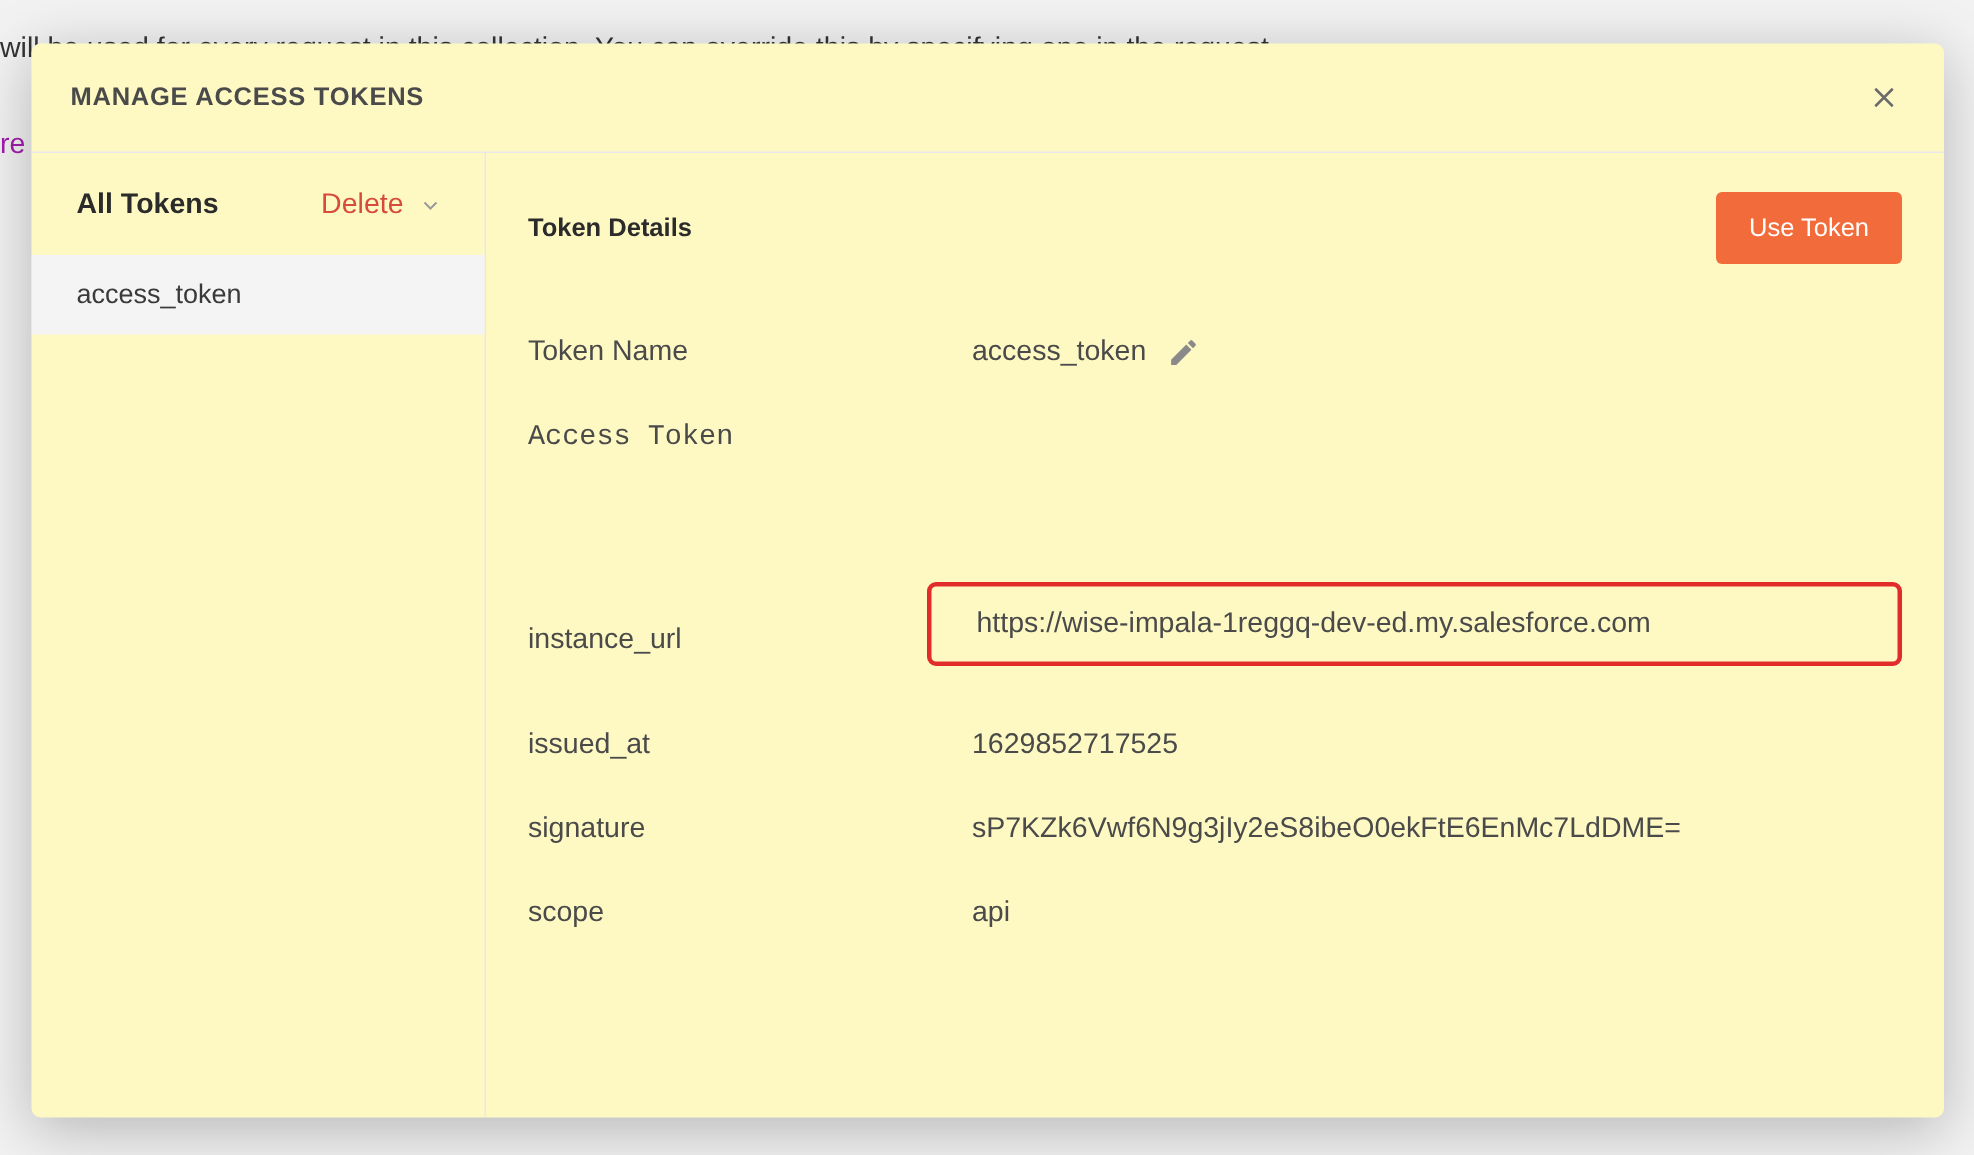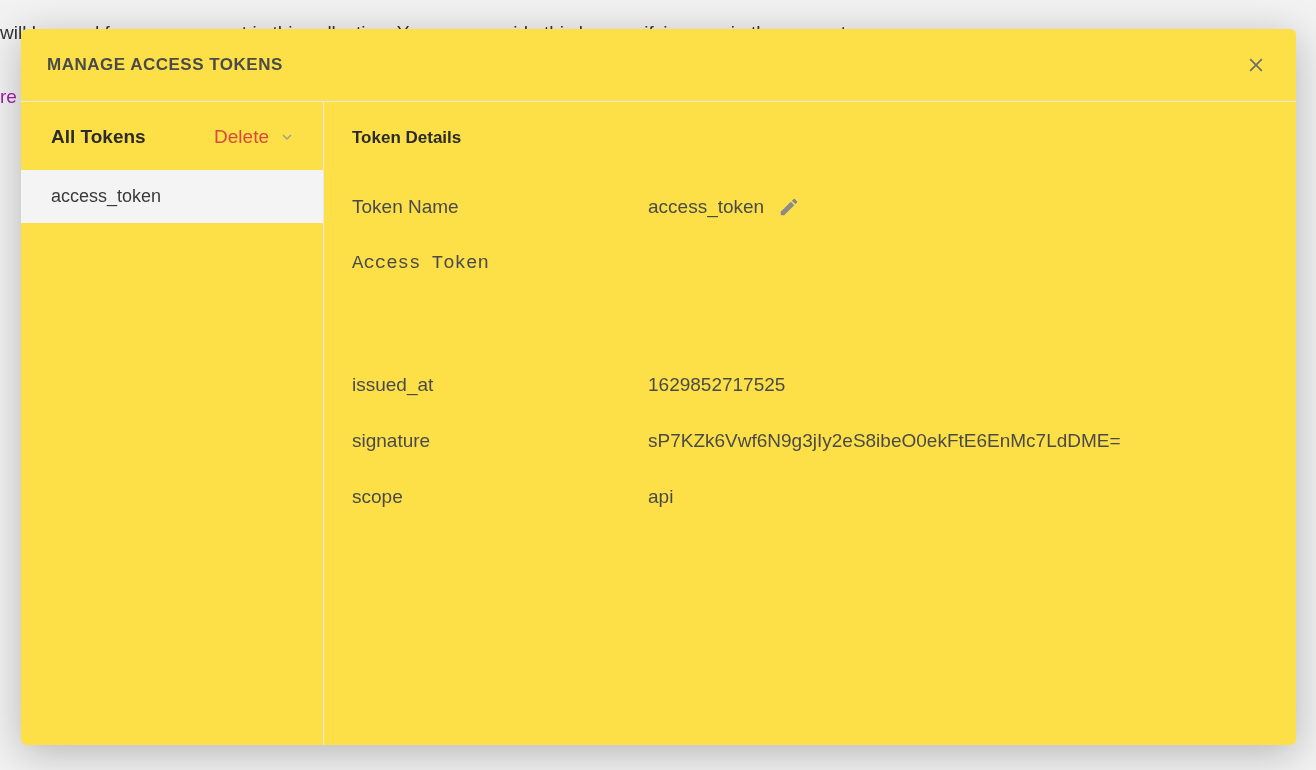--- a/index.html
+++ b/index.html
@@ -21,21 +21,21 @@
     font-size: 19px;
     color: #a21caf;
   }
 
   .modal {
     position: absolute;
     top: 29px;
     left: 21px;
     width: 1275px;
     height: 716px;
-    background: #fde047;
+    background: #fef9c3;
     border-radius: 6px;
     box-shadow: 0 8px 40px rgba(0,0,0,0.25);
     display: flex;
     flex-direction: column;
     overflow: hidden;
   }
 
   .modal-header {
     display: flex;
     align-items: center;
@@ -201,40 +201,47 @@
       </div>
       <div class="token-list">
         <div class="token-item selected">access_token</div>
       </div>
     </div>
 
     <div class="details">
 
       <div class="details-header">
         <div class="details-title">Token Details</div>
+        <button class="use-token-btn">Use Token</button>
       </div>
 
       <div class="detail-row">
         <div class="detail-label">Token Name</div>
         <div class="value-with-edit">
           <span class="detail-value">access_token</span>
           <span class="edit-icon">
             <svg viewBox="0 0 24 24">
                 <path d="M3 17.25V21h3.75l11-11.03-3.75-3.75L3 17.25zM20.71 7.04a1 1 0 0 0 0-1.41l-2.34-2.34a1 1 0 0 0-1.41 0l-1.83 1.83 3.75 3.75 1.83-1.83z"></path>
               </svg>
           </span>
         </div>
       </div>
 
       <div class="detail-row big-gap">
         <div class="detail-label">Access Token</div>
         <div class="detail-value"></div>
       </div>
 
 
+      <div class="detail-row row-instance">
+        <div class="detail-label">instance_url</div>
+        <div class="highlight-box">
+          <span class="detail-value">https://wise-impala-1reggq-dev-ed.my.salesforce.com</span>
+        </div>
+      </div>
 
       <div class="detail-row">
         <div class="detail-label">issued_at</div>
         <div class="detail-value">1629852717525</div>
       </div>
 
       <div class="detail-row">
         <div class="detail-label">signature</div>
         <div class="detail-value">sP7KZk6Vwf6N9g3jIy2eS8ibeO0ekFtE6EnMc7LdDME=</div>
       </div>

